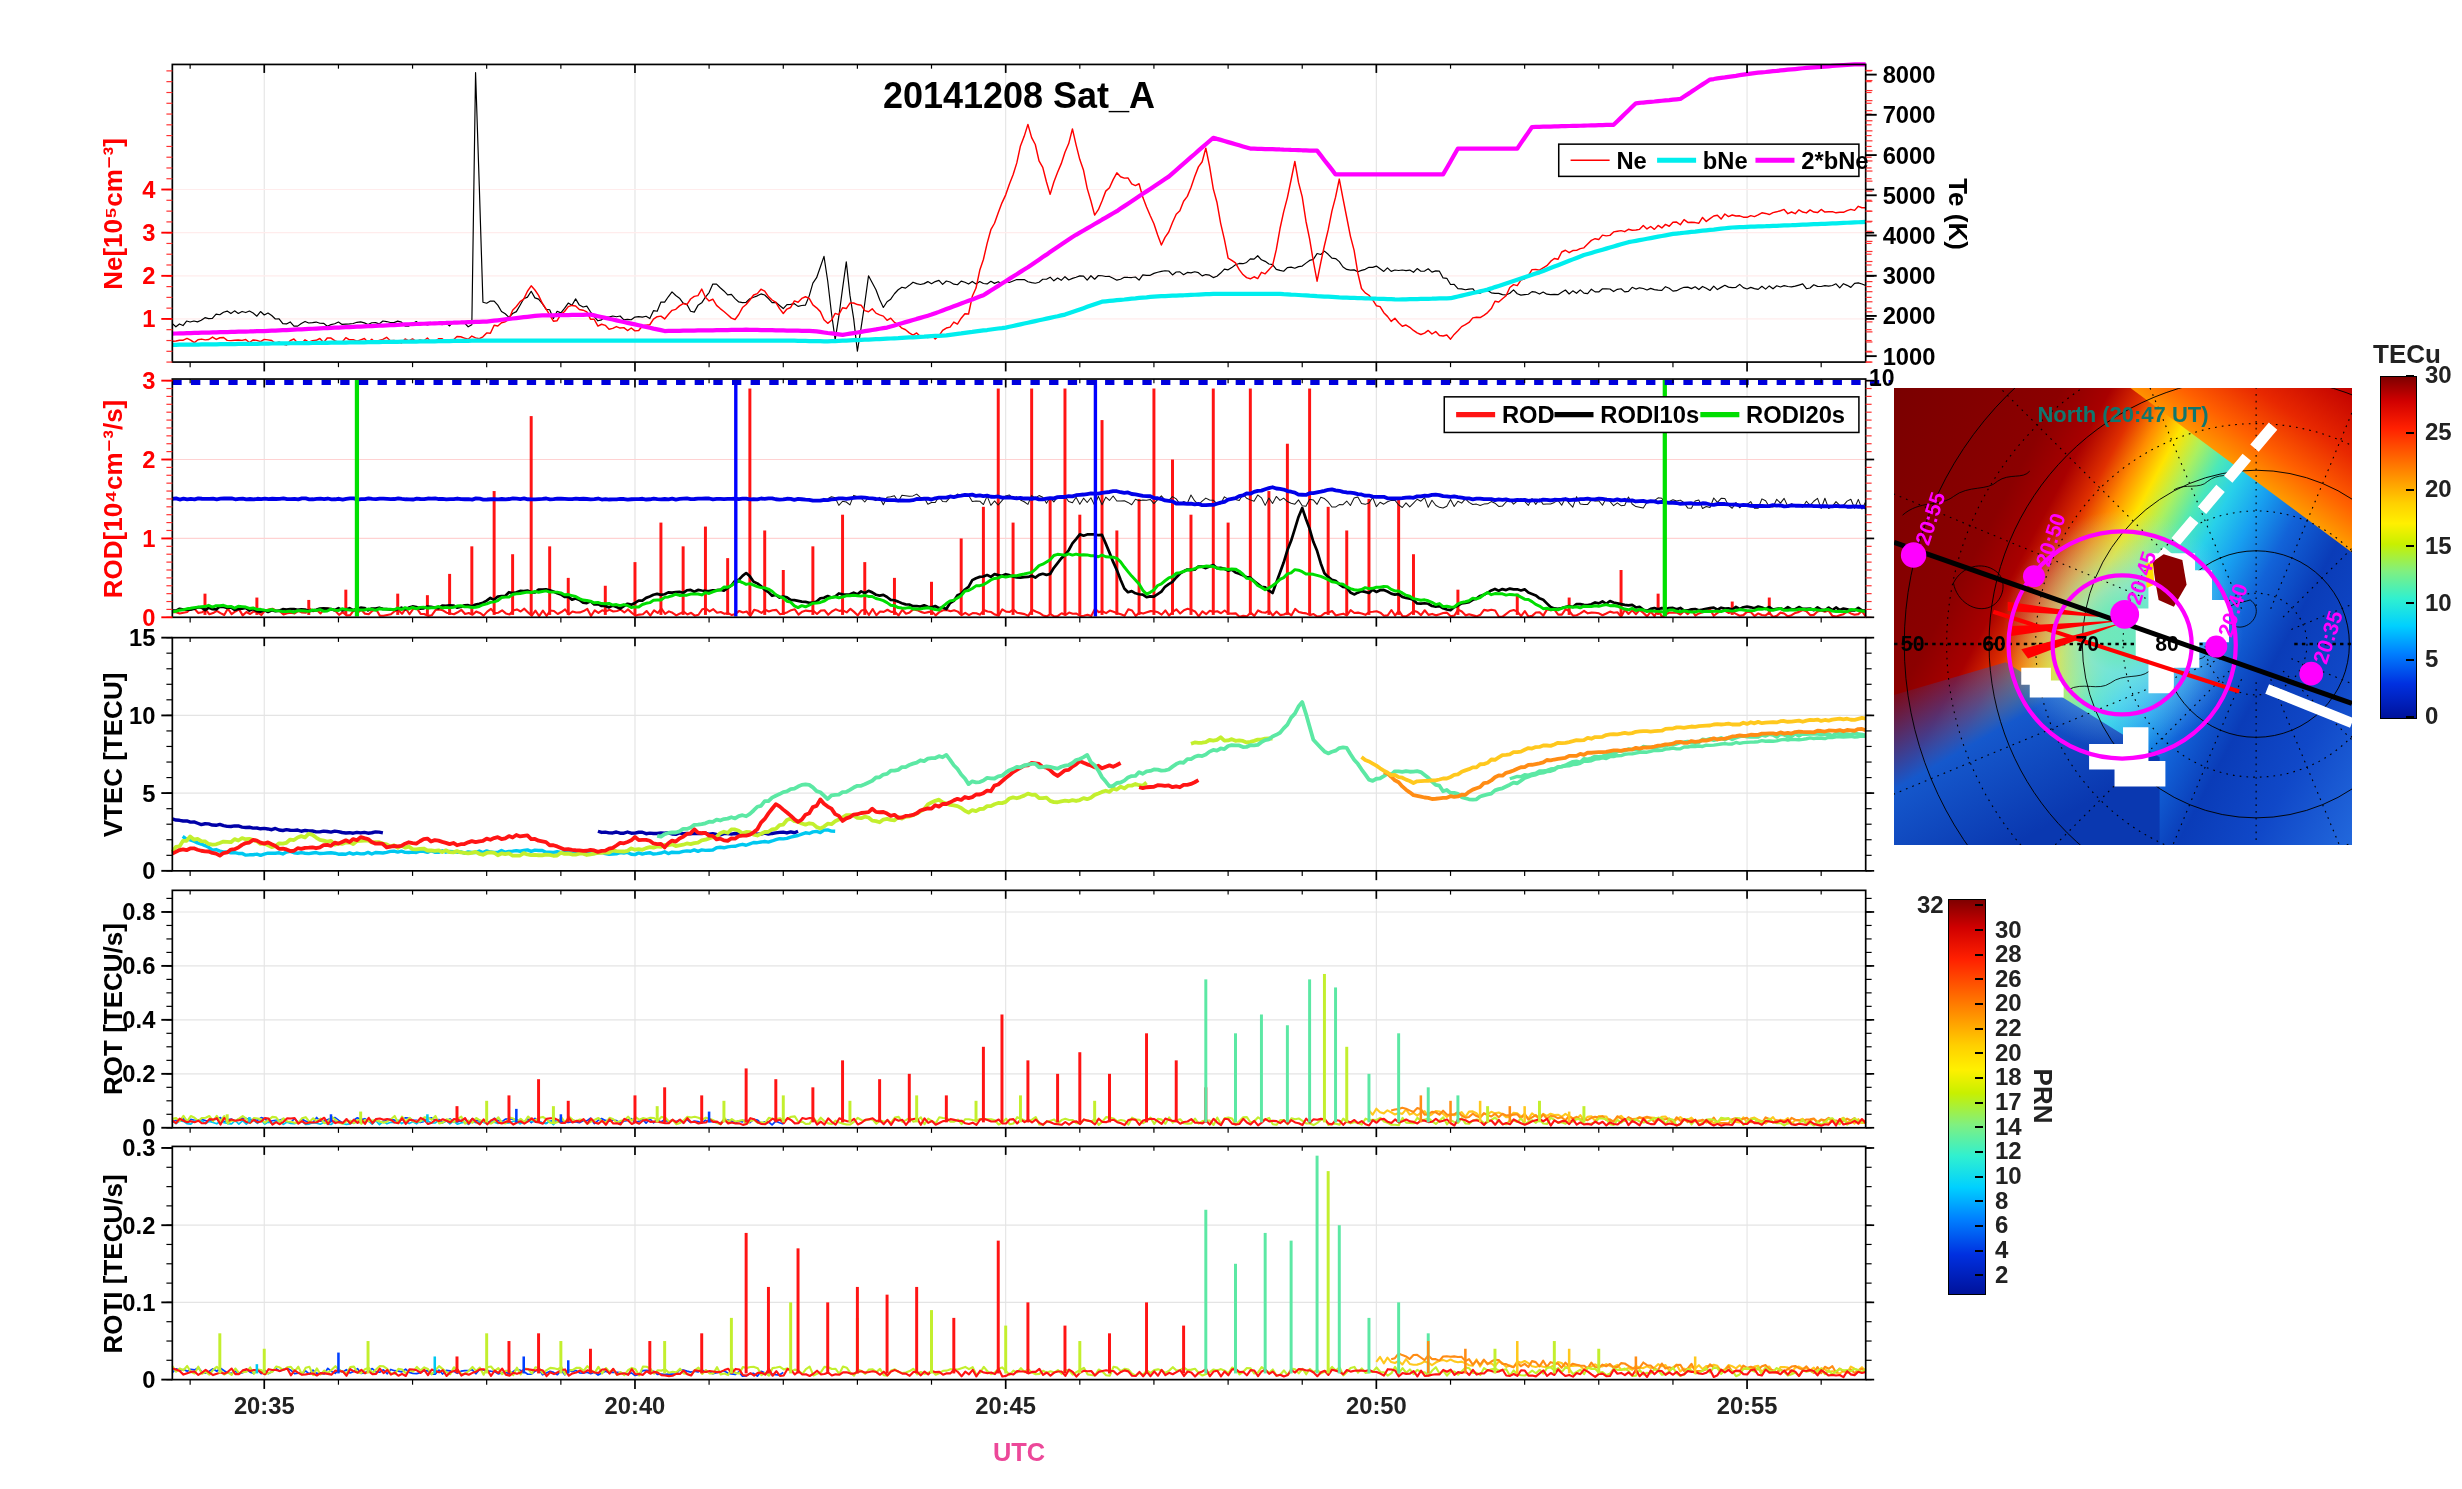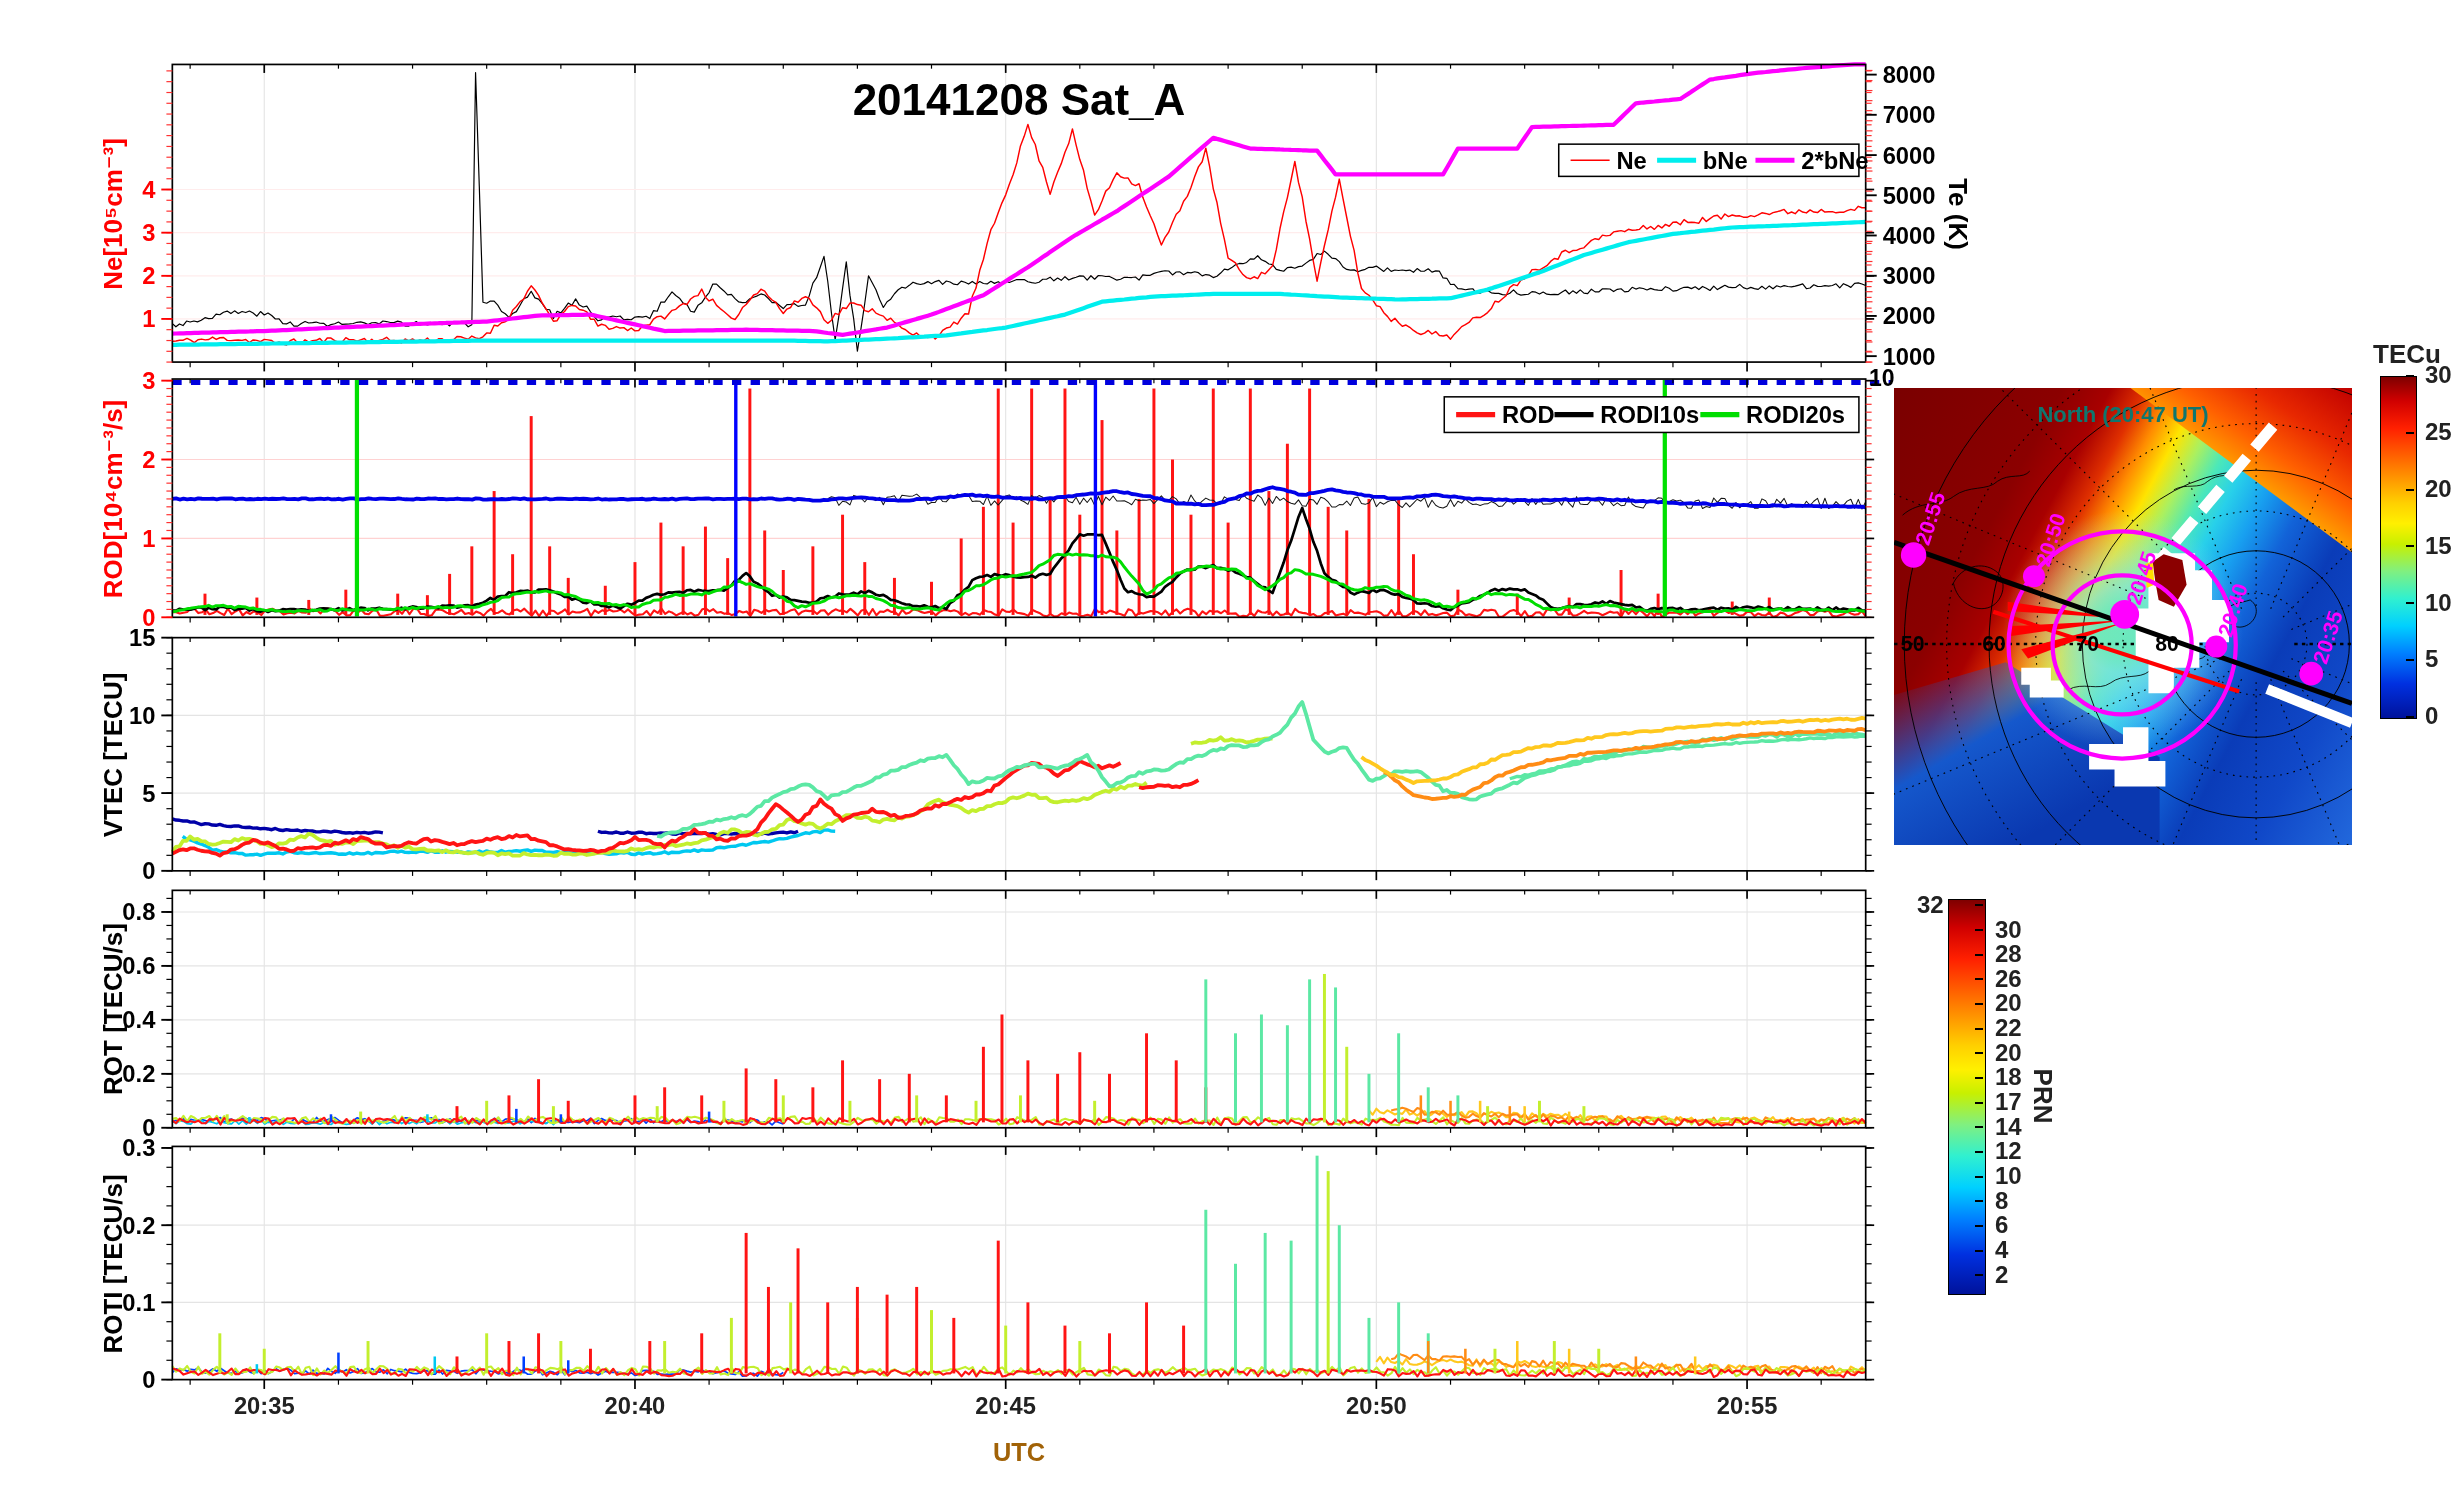--- a/index.html
+++ b/index.html
@@ -867,29 +867,29 @@
         </g>
         <g>
           <text x="311.4185639229422" y="1668" fill="#222" font-size="28" font-family="Liberation Sans,DejaVu Sans,sans-serif" font-weight="bold" text-anchor="middle">20:35</text>
           <text x="748.5901926444833" y="1668" fill="#222" font-size="28" font-family="Liberation Sans,DejaVu Sans,sans-serif" font-weight="bold" text-anchor="middle">20:40</text>
           <text x="1185.7618213660244" y="1668" fill="#222" font-size="28" font-family="Liberation Sans,DejaVu Sans,sans-serif" font-weight="bold" text-anchor="middle">20:45</text>
           <text x="1622.9334500875657" y="1668" fill="#222" font-size="28" font-family="Liberation Sans,DejaVu Sans,sans-serif" font-weight="bold" text-anchor="middle">20:50</text>
           <text x="2060.105078809107" y="1668" fill="#222" font-size="28" font-family="Liberation Sans,DejaVu Sans,sans-serif" font-weight="bold" text-anchor="middle">20:55</text>
         </g>
       </svg></div>
 
-  <div class="lbl ctr" style="left:1019px;top:75px;font-size:44px;color:#000;">20141208  Sat_A</div>
+  <div class="lbl ctr" style="left:1019px;top:75px;font-size:36px;color:#000;">20141208  Sat_A</div>
 
   <div class="lbl rot-ccw" style="left:113px;top:214px;font-size:26px;color:#ff0000;">Ne[10⁵cm⁻³]</div>
   <div class="lbl rot-cw" style="left:1957px;top:214px;font-size:26px;color:#000;">Te (K)</div>
   <div class="lbl rot-ccw" style="left:113px;top:499px;font-size:26px;color:#ff0000;">ROD[10⁴cm⁻³/s]</div>
   <div class="lbl rot-ccw" style="left:113px;top:755px;font-size:26px;color:#000;">VTEC [TECU]</div>
   <div class="lbl rot-ccw" style="left:113px;top:1009px;font-size:26px;color:#000;">ROT [TECU/s]</div>
   <div class="lbl rot-ccw" style="left:113px;top:1264px;font-size:26px;color:#000;">ROTI [TECU/s]</div>
-  <div class="lbl ctr" style="left:1019px;top:1438px;font-size:25.4px;color:#a16207;">UTC</div>
+  <div class="lbl ctr" style="left:1019px;top:1438px;font-size:25.4px;color:#ec4899;">UTC</div>
   <div class="lbl" style="left:1869px;top:365px;font-size:23px;color:#000;">10</div>
 
   <div id="tec-map">
     <div class="map-base"></div>
     <div class="map-warm"></div>
     <div class="map-bl"></div>
     <div class="map-mint"></div>
     <div id="map-svg"><svg width="458" height="457" viewBox="0 0 540 539" xmlns="http://www.w3.org/2000/svg">
           <g>
             <circle cx="427" cy="302" r="110" fill="none" stroke="#000" stroke-width="1.1"></circle>

